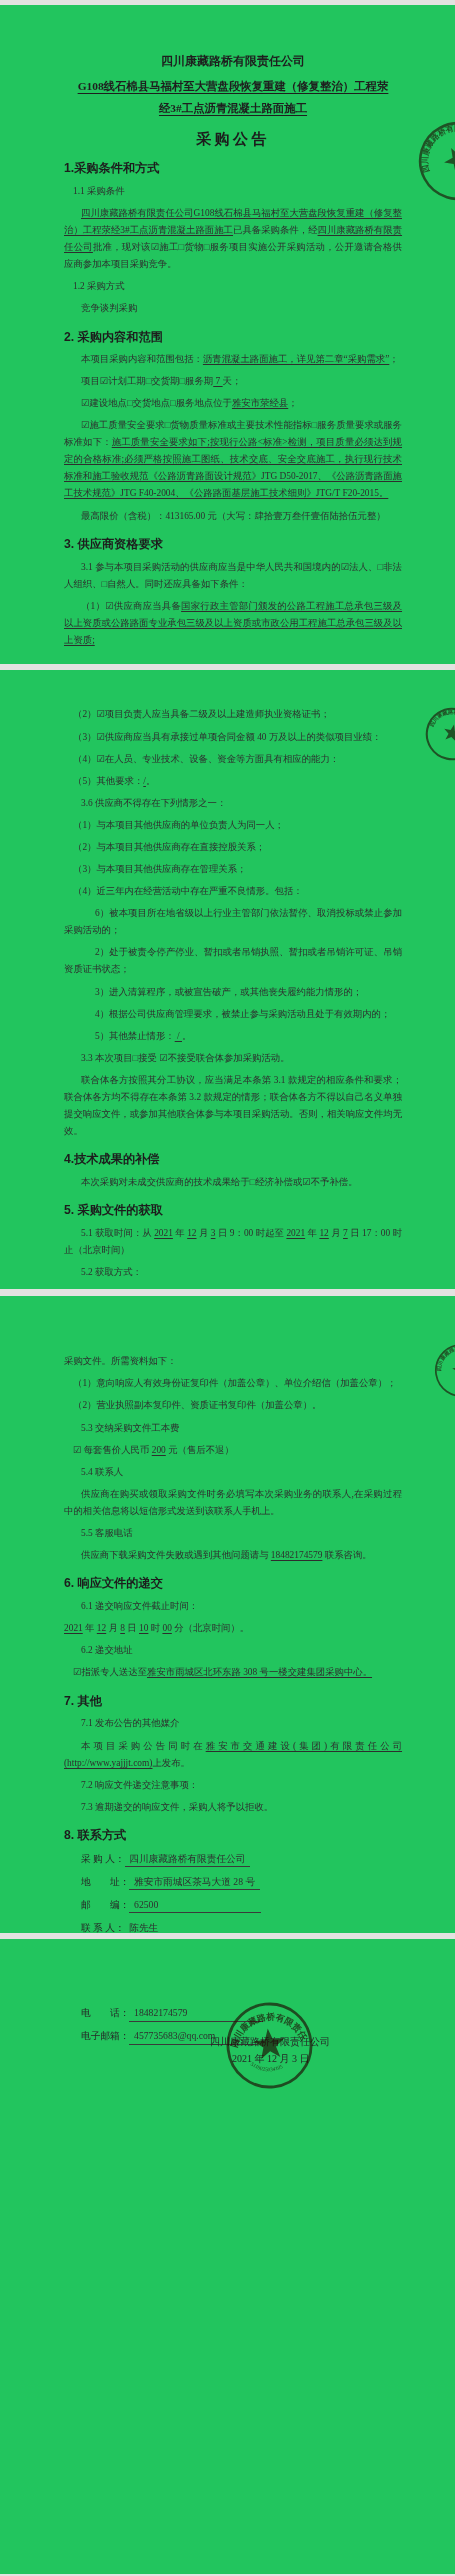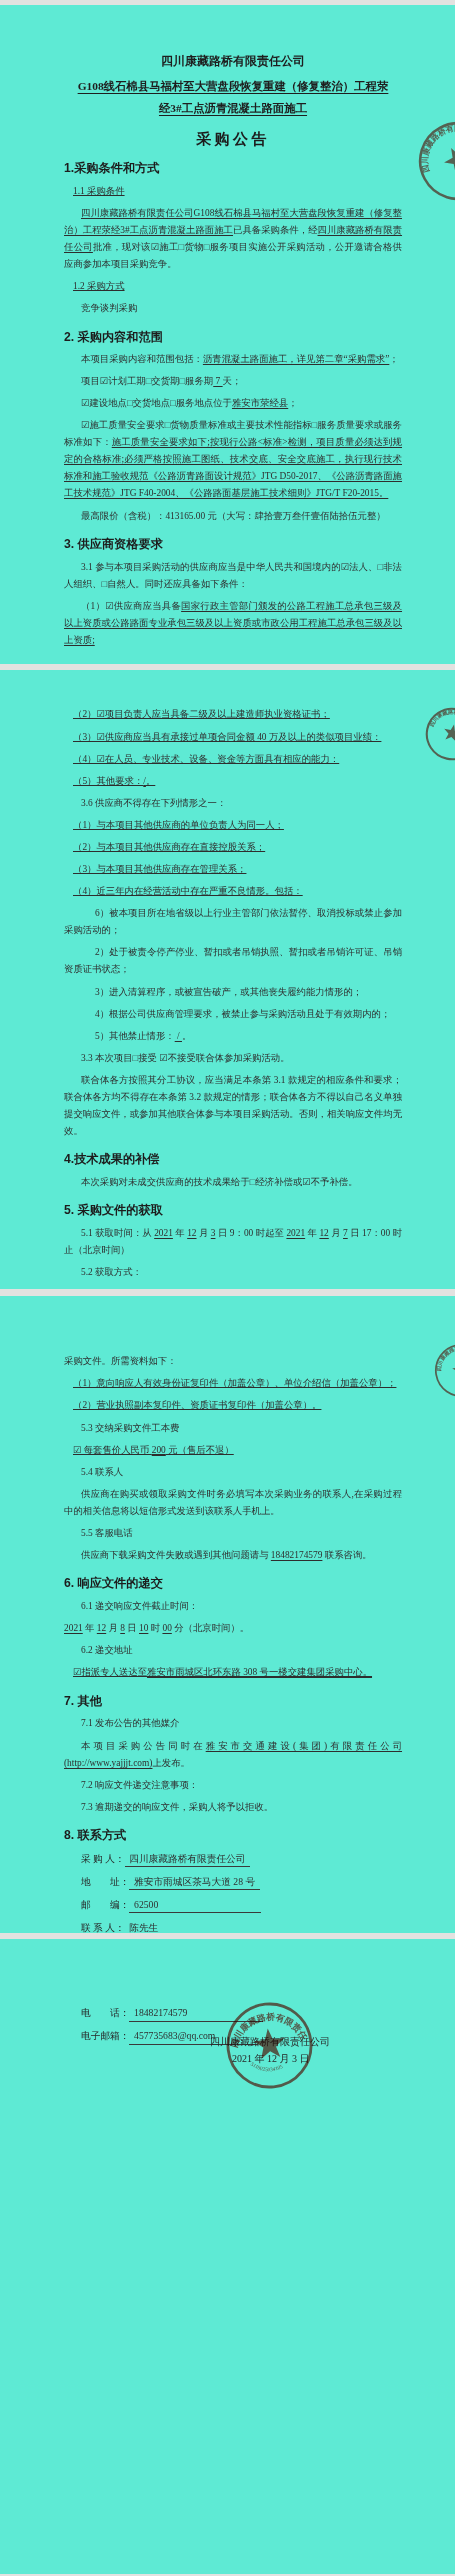--- a/index.html
+++ b/index.html
@@ -6,21 +6,21 @@
   body{
     width:456px;
     background:#e3e2e0;
     font-family:"Liberation Serif","DejaVu Serif",serif;
     color:#2e2e2e;
   }
   .gap{background:#e3e2e0;}
   .page{
     position:relative;
     width:456px;
-    background:#5eead4;
+    background:#22c55e;
     overflow:hidden;
     box-sizing:border-box;
   }
   .content{
     position:relative;
     padding-left:64px;
     padding-right:54px;
     box-sizing:border-box;
   }
   #p1 .content{padding-top:48px;}
@@ -28,21 +28,21 @@
   #p3 .content{padding-top:52px;}
   #p4 .content{padding-top:60px;}
 
   .blk{position:relative;}
   .t-ti{text-align:center;font-size:12px;font-weight:bold;color:#1e1e1e;margin:0 0 6.8px;}
   .t-tu{text-align:center;font-size:11.4px;font-weight:bold;color:#1e1e1e;line-height:21.6px;margin:0;}
   .t-tu .u{text-decoration:underline;text-underline-offset:2.8px;}
   .t-an{text-align:center;font-size:15px;font-weight:bold;letter-spacing:3.4px;color:#1c1c1c;margin:10.2px 0 6.8px;}
   .t-h{font-family:"Liberation Sans","DejaVu Sans",sans-serif;font-size:12.2px;font-weight:bold;color:#1d1d1d;margin:11.4px 0 5.7px;}
   .t-p{font-size:9.4px;line-height:17px;margin:5.1px 0;text-align:justify;color:#2e2e2e;}
-  .ind1{text-indent:9px;text-decoration:underline;}
+  .ind1{text-indent:9px;}
   .ind2{text-indent:17px;}
   .ind3{text-indent:31px;}
   .u{text-decoration:underline;text-underline-offset:2.3px;}
   .t-kv{font-size:9.7px;line-height:12.5px;margin:8.5px 0 8.5px 17px;}
   .kv-label{display:inline-block;color:#262626;}
   .kv-val{display:inline-block;border-bottom:0.6px solid #3a3a3a;padding:0 4.6px 1.1px 4.6px;box-sizing:border-box;}
 
   
   .sign-company{position:absolute;left:210px;top:96px;font-size:10px;color:#262626;z-index:1;}
   .sign-date{position:absolute;left:232px;top:113px;font-size:10px;color:#262626;z-index:1;}

